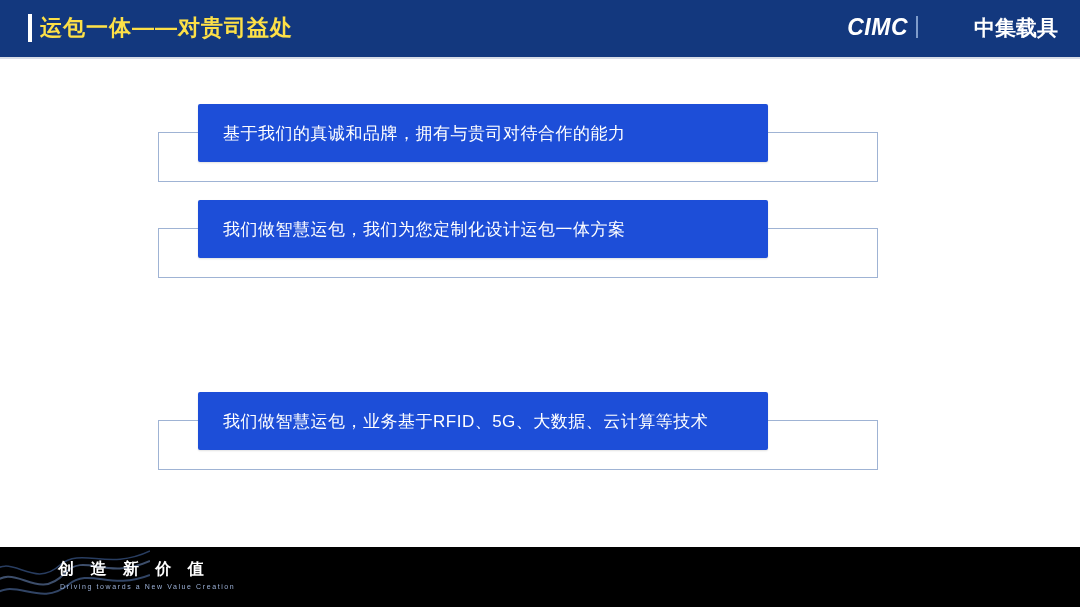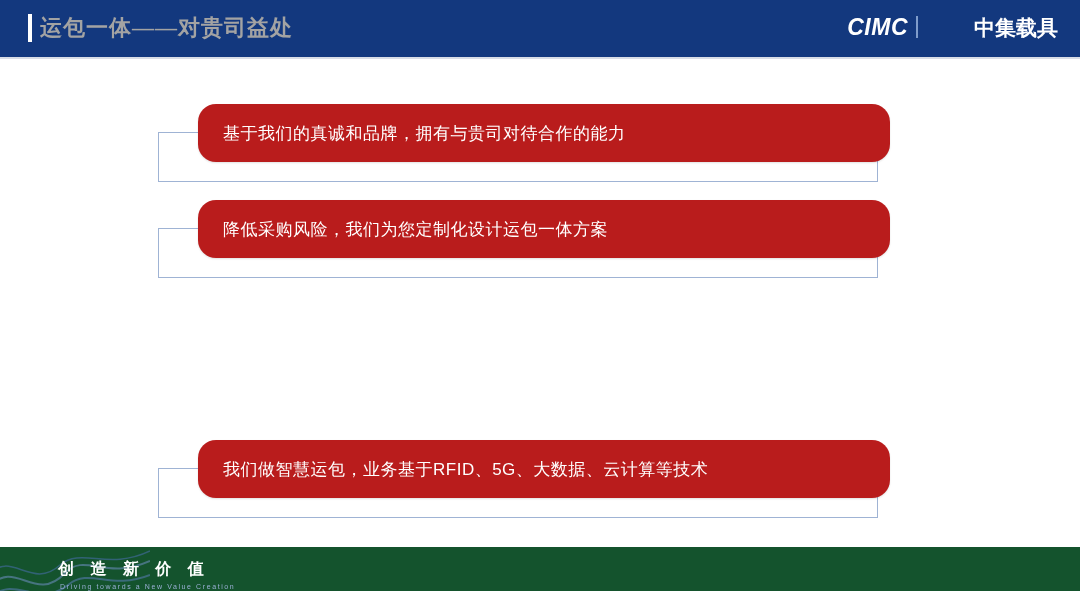--- a/index.html
+++ b/index.html
@@ -32,26 +32,25 @@
     left: 28px;
     top: 14px;
     width: 4px;
     height: 28px;
     background: #ffffff;
   }
   .header-title {
     position: absolute;
     left: 40px;
     top: 13px;
-    color: #a3a3a3;
+    color: #fde047;
     font-size: 22px;
     font-weight: bold;
     letter-spacing: 1px;
     white-space: nowrap;
-    font-family: Liberation Serif, serif;
   }
   .header-underline {
     position: absolute;
     left: 0;
     top: 57px;
     width: 1080px;
     height: 2px;
     background: #d9dde6;
   }
 
@@ -108,49 +107,49 @@
     width: 720px;
     height: 50px;
     border: 1px solid #9fb3d4;
     box-sizing: border-box;
     background: transparent;
   }
   .row-bar {
     position: absolute;
     left: 40px;
     top: 0;
-    width: 692px;
+    width: 570px;
     height: 58px;
-    background: #b91c1c;
-    border-radius: 18px;
+    background: #1d4ed8;
+    border-radius: 2px;
     display: flex;
     align-items: center;
     box-shadow: 0 1px 2px rgba(0,0,0,0.12);
   }
   .row-bar span {
     color: #ffffff;
     font-size: 17px;
     padding-left: 25px;
     letter-spacing: 0.5px;
     white-space: nowrap;
   }
 
   .row-0 { top: 47px; }
   .row-1 { top: 143px; }
   .row-2 { top: 239px; }
-  .row-3 { top: 335px; margin-top: 48px; }
+  .row-3 { top: 335px; }
 
   
   .footer {
     position: absolute;
     left: 0;
     top: 547px;
     width: 1080px;
-    height: 44px;
-    background: #14532d;
+    height: 60px;
+    background: #000000;
     overflow: hidden;
   }
   .footer-wave {
     position: absolute;
     left: -10px;
     top: 0;
     width: 160px;
     height: 60px;
     opacity: 0.55;
   }
@@ -195,21 +194,21 @@
     <div class="row row-0">
       <div class="row-outline"></div>
       <div class="row-bar">
         <span>基于我们的真诚和品牌，拥有与贵司对待合作的能力</span>
       </div>
     </div>
 
     <div class="row row-1">
       <div class="row-outline"></div>
       <div class="row-bar">
-        <span>降低采购风险，我们为您定制化设计运包一体方案</span>
+        <span>我们做智慧运包，我们为您定制化设计运包一体方案</span>
       </div>
     </div>
 
 
     <div class="row row-3">
       <div class="row-outline"></div>
       <div class="row-bar">
         <span>我们做智慧运包，业务基于RFID、5G、大数据、云计算等技术</span>
       </div>
     </div>

